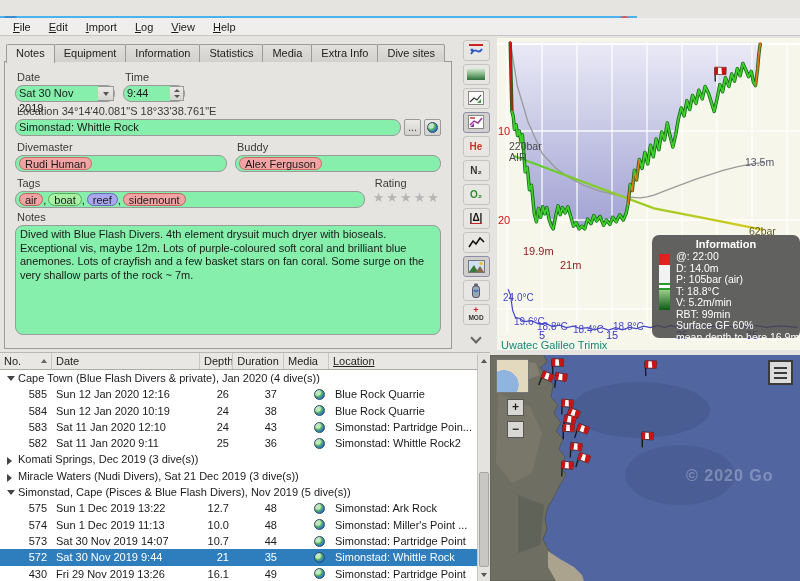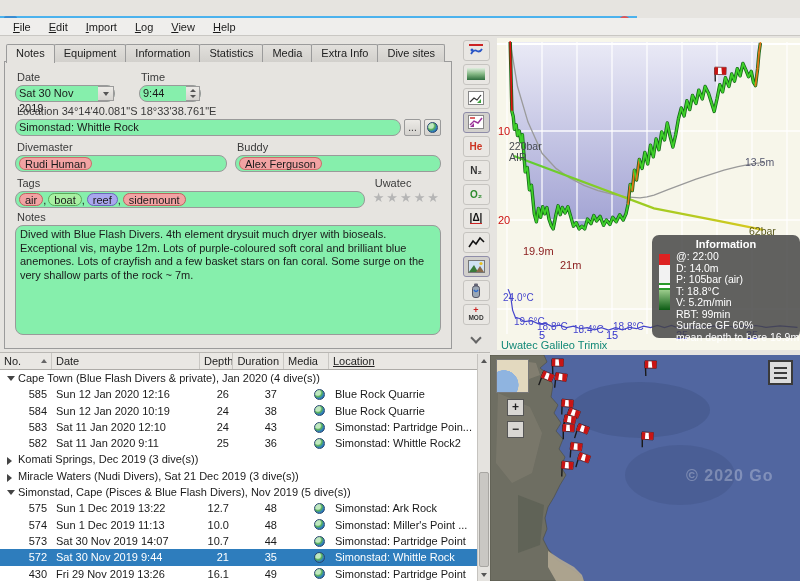--- a/index.html
+++ b/index.html
@@ -69,21 +69,21 @@
   #infobox .ib-line{line-height:11.5px;white-space:nowrap;}
   #iblegend{position:absolute;left:7px;top:19px;width:11px;}
   #iblegend .lg{width:11px;}
   
   #divelist{position:absolute;left:0;top:352px;width:490px;height:229px;background:#fff;border-top:1px solid #b9b7b3;}
   #dl-head{display:flex;height:17px;line-height:16px;background:#e9e7e3;border-bottom:1px solid #adaba7;color:#222;}
   .hc{padding:0 4px;border-right:1px solid #c9c7c3;overflow:hidden;white-space:nowrap;}
   .hc.no{width:52px;display:flex;justify-content:space-between;align-items:center;}
   .hc.date{width:148px;}
   .hc.depth{width:33px;text-align:right;}
-  .hc.dur{width:51px;text-align:right;}
+  .hc.dur{width:51px;text-align:center;}
   .hc.media{width:45px;}
   .hc.loc{flex:1;border-right:none;text-decoration:underline;}
   .sortarrow{width:0;height:0;border-left:3.5px solid transparent;border-right:3.5px solid transparent;border-bottom:4px solid #666;}
   #dl-body{height:212px;overflow:hidden;}
   .dl-row{display:flex;height:16.3px;line-height:16.3px;white-space:nowrap;align-items:center;}
   .dl-row.sel{background:#2e7dbd;color:#fff;}
   .dl-row .c-no{width:52px;text-align:right;padding-right:5px;}
   .dl-row .c-date{width:148px;padding-left:4px;}
   .dl-row .c-depth{width:33px;text-align:right;padding-right:4px;}
   .dl-row .c-dur{width:51px;text-align:right;padding-right:7px;}
@@ -156,21 +156,21 @@
       <div class="row">
         <div style="width:100px">
           <div class="lbl">Date</div>
           <div class="combo inp" style="padding:0">
             <span class="val" style="padding:0 3px">Sat 30 Nov 2019</span>
             <span class="btnpart">
                 <span class="tri-d"></span>
               </span>
           </div>
         </div>
-        <div style="margin-left:24px;width:62px">
+        <div style="margin-left:8px;width:62px">
           <div class="lbl">Time</div>
           <div class="spin inp" style="padding:0">
             <span class="val" style="padding:0 3px">9:44</span>
             <span class="spinbtns">
                 <span class="tri-u-s"></span>
                 <span class="tri-d-s"></span>
               </span>
           </div>
         </div>
       </div>
@@ -191,21 +191,21 @@
           <div class="lbl">Buddy</div>
           <div class="inp"><span class="pill" style="background:#f2a3a3">Alex Ferguson</span></div>
         </div>
       </div>
       <div class="row" style="margin-top:2px">
         <div style="width:362px">
           <div class="lbl">Tags</div>
           <div class="inp" id="tagsinput"><span class="pill" style="background: rgb(242, 163, 163); border-color: rgb(192, 96, 96);">air</span><span class="sep">,</span><span class="pill" style="background: rgb(168, 240, 162); border-color: rgb(90, 168, 90);">boat</span><span class="sep">,</span><span class="pill" style="background: rgb(169, 167, 238); border-color: rgb(106, 104, 184);">reef</span><span class="sep">,</span><span class="pill" style="background: rgb(242, 163, 163); border-color: rgb(192, 96, 96);">sidemount</span></div>
         </div>
         <div style="flex:1;margin-left:8px">
-          <div class="lbl">Uwatec</div>
+          <div class="lbl">Rating</div>
           <div class="stars">★★★★★</div>
         </div>
       </div>
       <div class="lbl">Notes</div>
       <div class="inp" id="notesbox">Dived with Blue Flash Divers. 4th element drysuit much dryer with bioseals. Exceptional vis, maybe 12m. Lots of purple-coloured soft coral and brilliant blue anemones. Lots of crayfish and a few basket stars on fan coral. Some surge on the very shallow parts of the rock ~ 7m.</div>
     </div>
   </div>
 
   <div id="profilepanel">
     <div id="ptoolbar">

